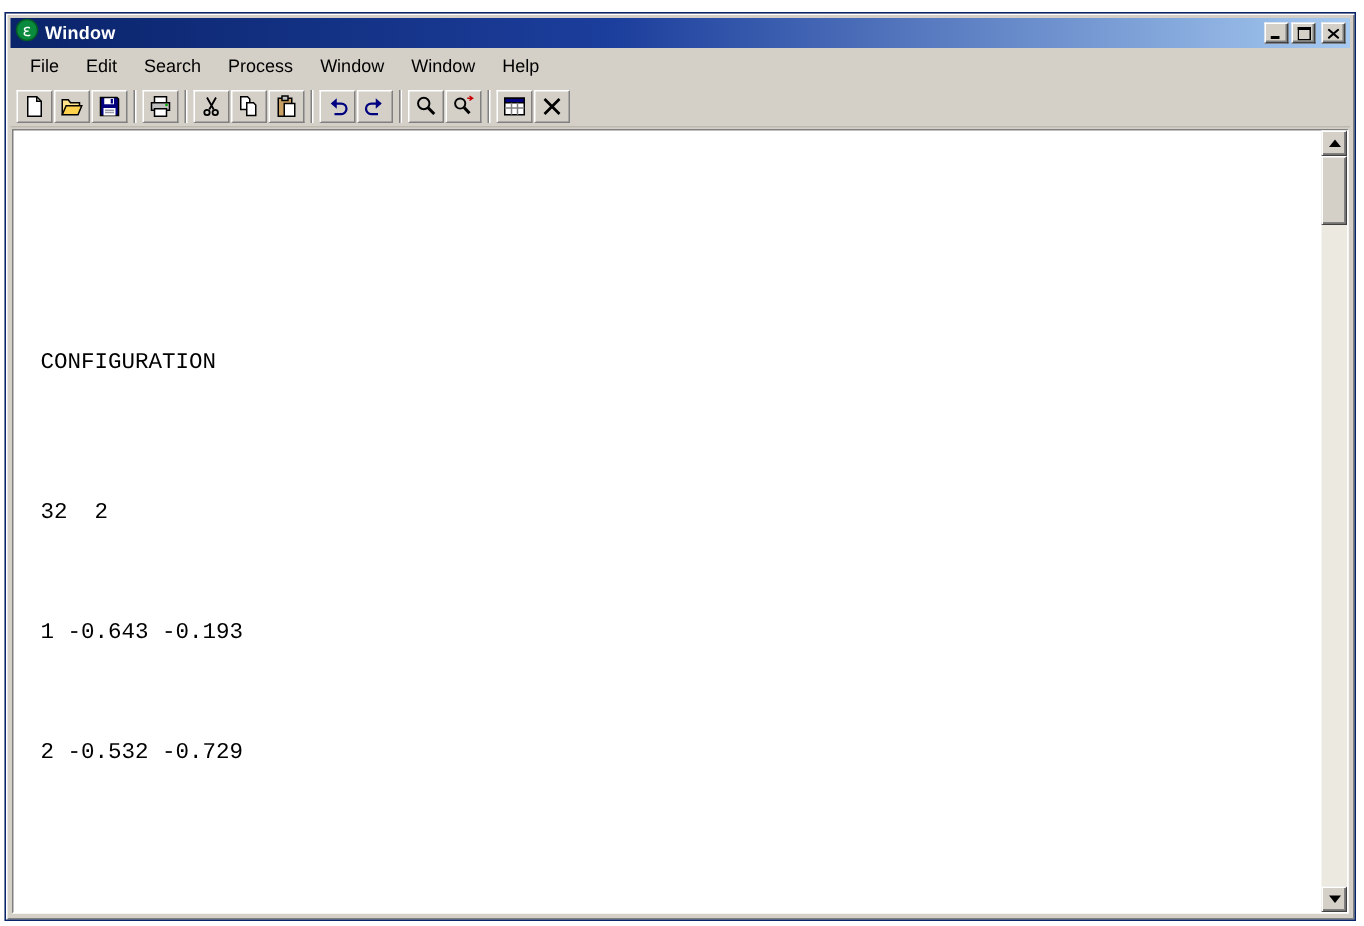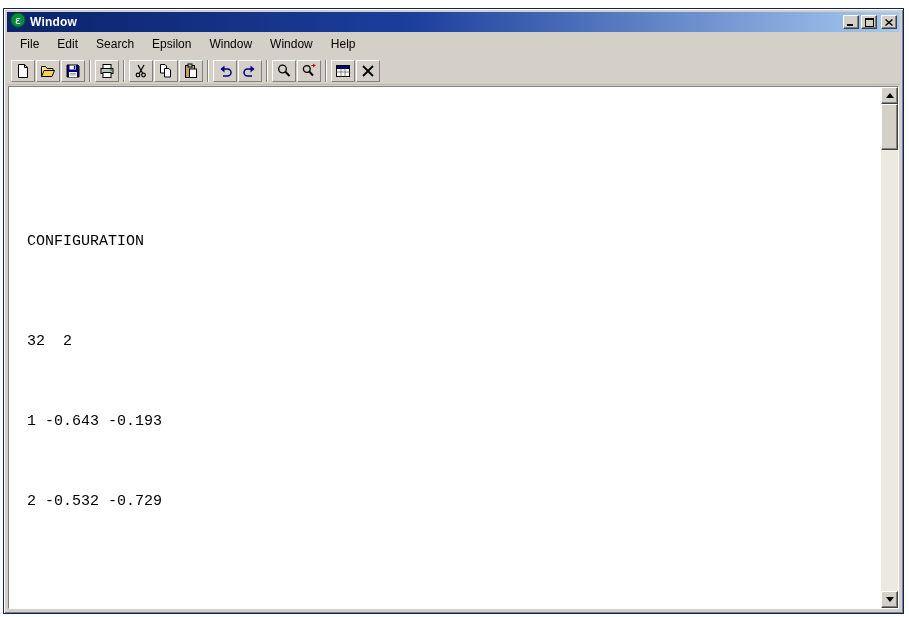--- a/index.html
+++ b/index.html
@@ -112,21 +112,21 @@
   </div>
 
   <div class="menubar">
 
       <span class="menu-item">File</span>
 
       <span class="menu-item">Edit</span>
 
       <span class="menu-item">Search</span>
 
-      <span class="menu-item">Epsilon</span>
+      <span class="menu-item">Process</span>
 
       <span class="menu-item">Window</span>
 
       <span class="menu-item">Window</span>
 
       <span class="menu-item">Help</span>
     </div>
 
   <div class="toolbar">
     <button class="tool-btn">

